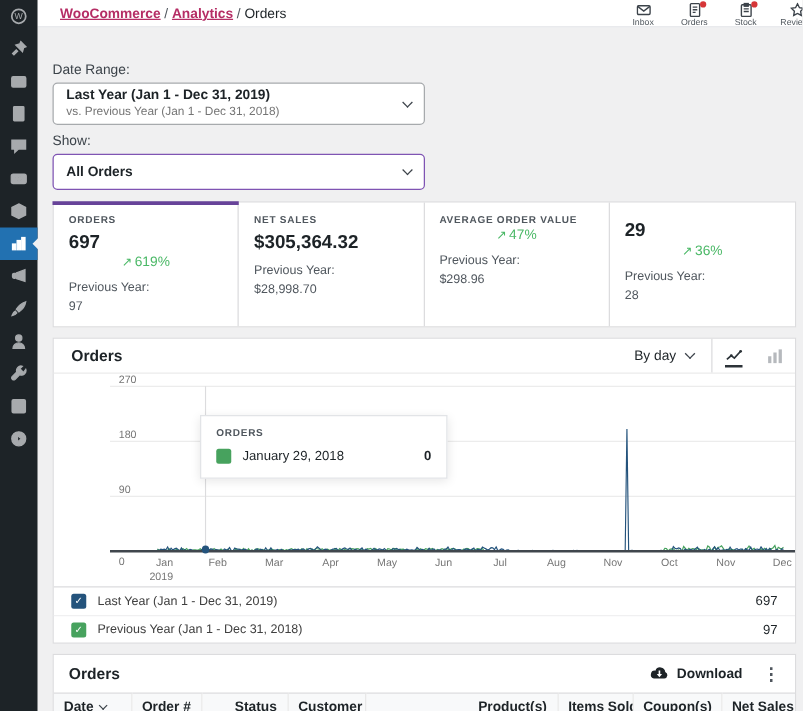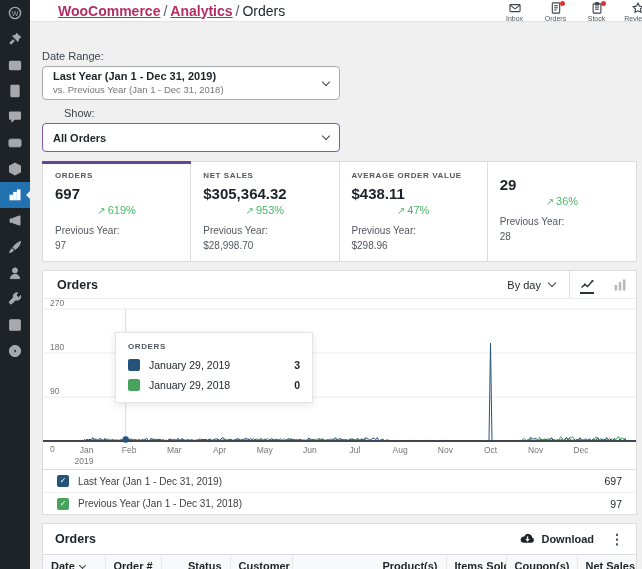--- a/index.html
+++ b/index.html
@@ -11,21 +11,21 @@
   .sb-item { position:relative; width:30px; height:26px; display:flex; align-items:center; justify-content:center; cursor:pointer; }
   .sb-item svg { width:14px; height:14px; fill:#a7aaad; stroke:#a7aaad; }
   .sb-item.active { background:#2271b1; }
   .sb-item.active svg { fill:#fff; stroke:#fff; }
   .sb-item.active::after { content:''; position:absolute; right:-1px; top:50%; transform:translateY(-50%);
     border:5px solid transparent; border-right-color:#f0f0f1; }
 
   
   .topbar { position:absolute; left:30px; top:0; width:612px; height:22px; background:#fff;
     border-bottom:1px solid #e2e4e7; display:flex; align-items:center; z-index:10; }
-  .breadcrumb { font-size:14px; margin-left:28px; white-space:nowrap; }
+  .breadcrumb { font-size:11px; margin-left:18px; white-space:nowrap; }
   .breadcrumb a { color:#b52d65; text-decoration:underline; font-weight:bold; cursor:pointer; }
   .breadcrumb .sep { color:#50575e; margin:0 3px; }
   .activity { position:absolute; right:-16px; top:0; height:22px; display:flex; }
   .act-item { width:41px; display:flex; flex-direction:column; align-items:center; padding-top:2px; cursor:pointer; position:relative; }
   .act-item svg { width:12px; height:12px; fill:none; stroke:#3c434a; stroke-width:1.2; }
   .act-item .lbl { font-size:7px; color:#50575e; margin-top:1px; }
   .badge-dot { position:absolute; top:1px; right:11px; width:5px; height:5px; border-radius:50%; background:#d63638; }
 
   
   .content { position:absolute; left:30px; top:30px; width:612px; height:547px; padding:10px 5px 0 12px; }
@@ -59,21 +59,21 @@
   .chart-head { height:28px; display:flex; align-items:center; padding-left:14px; border-bottom:1px solid #ececec; }
   .chart-title { font-size:12.5px; font-weight:bold; }
   .chart-controls { margin-left:auto; display:flex; align-items:center; height:100%; }
   .interval { display:flex; align-items:center; padding:0 14px; font-size:11px; cursor:pointer; height:100%; }
   .interval .chev { margin-left:8px; }
   .ctl-sep { border-left:1px solid #dcdcde; height:100%; }
   .ctype { width:33px; height:100%; display:flex; align-items:center; justify-content:center; cursor:pointer; position:relative; }
   .ctype svg { width:14px; height:14px; }
   .ctype.active::after { content:''; position:absolute; bottom:4px; left:50%; transform:translateX(-50%);
     width:14px; height:2px; background:#2c3338; }
-  .chart-body { position:relative; height:170px; }
+  .chart-body { position:relative; height:170px;margin-left:45px; }
   #chart-svg { position:absolute; left:0; top:0; width:100%; height:146px; }
   .ylabel { position:absolute; left:7px; font-size:8.5px; color:#757575; }
   .xlabel { position:absolute; top:146px; font-size:8.5px; color:#757575; text-align:right; transform:translateX(-50%); line-height:1.3; }
   .tooltip { position:absolute; left:72px; top:33px; width:198px; background:#fff;
     border:1px solid #e2e4e7; box-shadow:0 2px 8px rgba(0,0,0,.1); padding:9px 12px 11px; z-index:5; }
   .tt-title { font-size:8px; font-weight:bold; letter-spacing:.6px; color:#50575e; }
   .tt-row { display:flex; align-items:center; margin-top:8px; }
   .tt-sq { width:12px; height:12px; border-radius:2px; }
   .tt-lbl { font-size:10.5px; margin-left:9px; }
   .tt-val { margin-left:auto; font-size:10.5px; font-weight:bold; }
@@ -237,43 +237,41 @@
 
   <div class="filters">
     <div class="filter-label">Date Range:</div>
     <div class="dd dd-date">
       <div class="txt">
         <div class="main">Last Year (Jan 1 - Dec 31, 2019)</div>
         <div class="sub">vs. Previous Year (Jan 1 - Dec 31, 2018)</div>
       </div>
       <span class="chev"></span>
     </div>
-    <div class="filter-label" style="margin-top:7px;margin-left:22px;">Show:</div>
+    <div class="filter-label" style="margin-top:7px;">Show:</div>
     <div class="dd dd-show">
       <div class="main">All Orders</div>
       <span class="chev"></span>
     </div>
   </div>
 
   <div class="summary">
     <div class="card selected">
       <div class="c-label">ORDERS</div>
       <div class="c-value">697</div>
       <div class="c-trend"><span class="arr">↗</span><span>619%</span></div>
       <div class="c-prev"><span>Previous Year:</span><br><span>97</span></div>
     </div>
     <div class="card">
       <div class="c-label">NET SALES</div>
       <div class="c-value">$305,364.32</div>
-      <div class="c-trend"><span class="arr">↗</span><span>953%</span></div>
       <div class="c-prev"><span>Previous Year:</span><br><span>$28,998.70</span></div>
     </div>
     <div class="card">
       <div class="c-label">AVERAGE ORDER VALUE</div>
-      <div class="c-value">$438.11</div>
       <div class="c-trend"><span class="arr">↗</span><span>47%</span></div>
       <div class="c-prev"><span>Previous Year:</span><br><span>$298.96</span></div>
     </div>
     <div class="card">
       <div class="c-value">29</div>
       <div class="c-trend"><span class="arr">↗</span><span>36%</span></div>
       <div class="c-prev"><span>Previous Year:</span><br><span>28</span></div>
     </div>
   </div>
 
@@ -328,25 +326,20 @@
           <span class="xlabel" style="left: 266.833px;">Jun</span>
           <span class="xlabel" style="left: 312px;">Jul</span>
           <span class="xlabel" style="left: 357.167px;">Aug</span>
           <span class="xlabel" style="left: 402.333px;">Nov</span>
           <span class="xlabel" style="left: 447.5px;">Oct</span>
           <span class="xlabel" style="left: 492.667px;">Nov</span>
           <span class="xlabel" style="left: 537.833px;">Dec</span>
         </div>
       <div class="tooltip">
         <div class="tt-title">ORDERS</div>
-        <div class="tt-row">
-          <span class="tt-sq" id="tt-sq-0" style="background: rgb(36, 83, 124);"></span>
-          <span class="tt-lbl">January 29, 2019</span>
-          <span class="tt-val">3</span>
-        </div>
         <div class="tt-row">
           <span class="tt-sq" id="tt-sq-1" style="background: rgb(71, 162, 94);"></span>
           <span class="tt-lbl">January 29, 2018</span>
           <span class="tt-val">0</span>
         </div>
       </div>
     </div>
     <div class="legend">
       <div class="lg-row">
         <span class="lg-cb" id="lg-cb-0" style="background: rgb(36, 83, 124);">✓</span>

